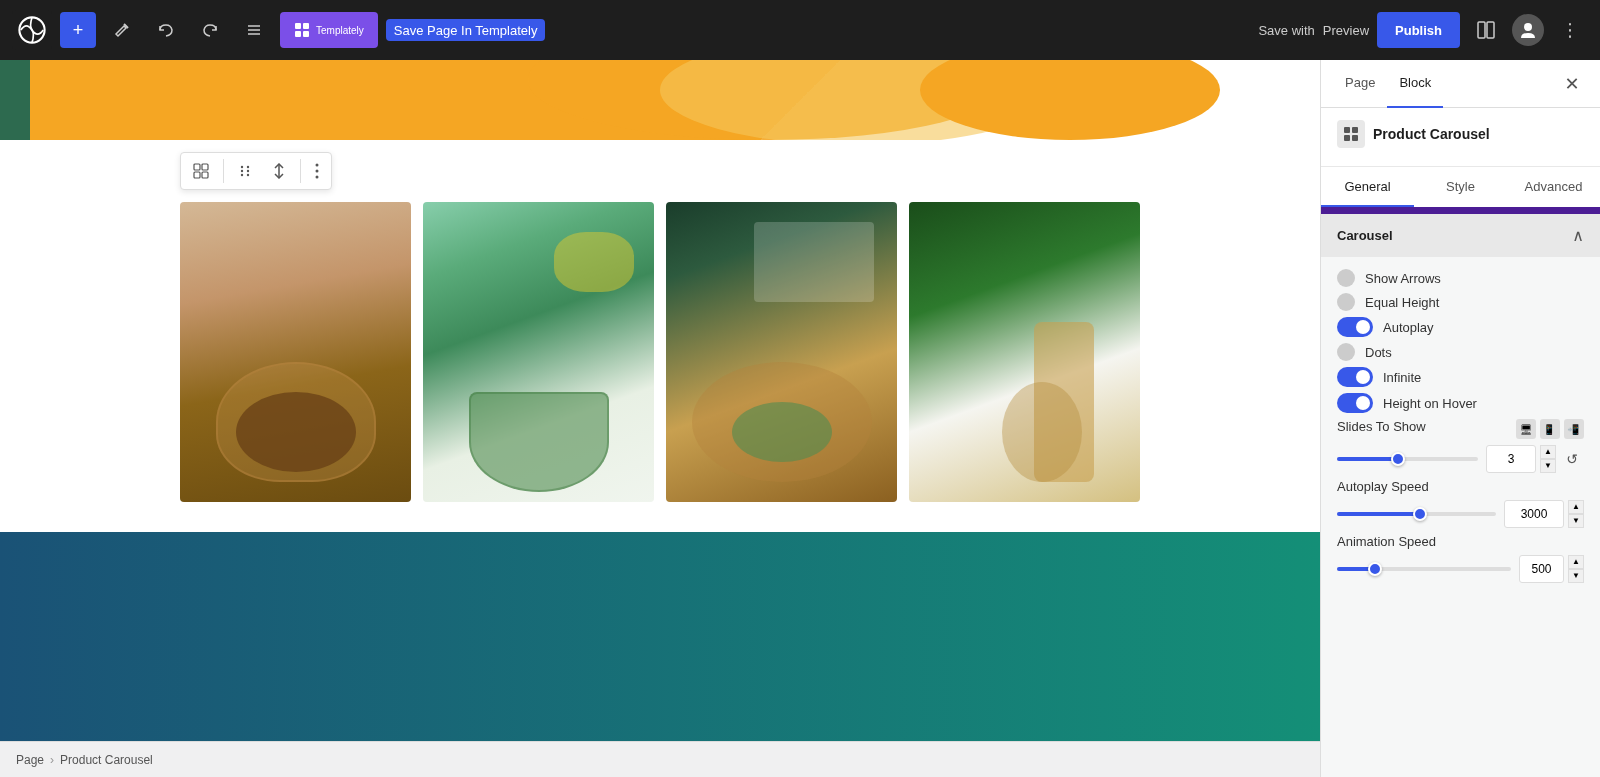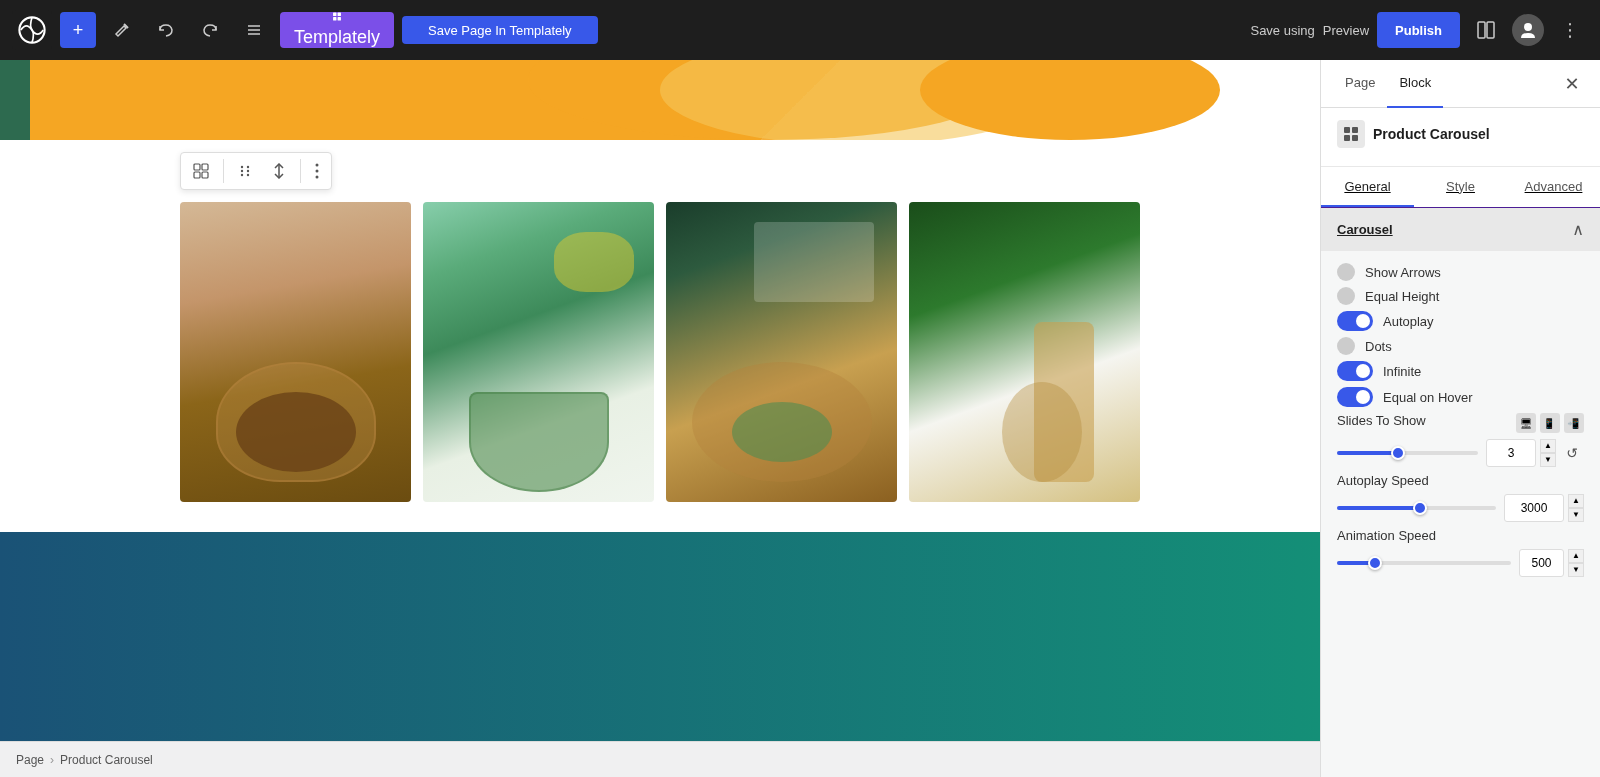--- a/index.html
+++ b/index.html
@@ -21,25 +21,25 @@
       cursor: pointer; font-size: 18px;
     }
     .toolbar-icon-btn {
       background: transparent; border: none; color: #ccc; cursor: pointer;
       width: 36px; height: 36px; display: flex; align-items: center; justify-content: center;
       border-radius: 4px; font-size: 18px;
     }
     .templately-btn {
       background: #7b4fe8; border: none; border-radius: 4px; color: white;
       padding: 0 14px; height: 36px; display: flex; align-items: center; gap: 6px;
-      cursor: pointer; font-size: 18px; font-weight: 500; flex-direction: column;
+      cursor: pointer; font-size: 10px; font-weight: 500;
     }
     .save-templately-btn {
       background: #3858e9; border: none; border-radius: 4px; color: white;
-      padding: 0 26px; height: 28px; display: flex; align-items: center; gap: 6px;
+      padding: 0 8px; height: 22px; display: flex; align-items: center; gap: 6px;
       cursor: pointer; font-size: 13px; font-weight: 500;
     }
     .toolbar-right { margin-left: auto; display: flex; align-items: center; gap: 8px; }
     .save-draft-btn {
       background: transparent; border: none; color: #ccc; cursor: pointer; font-size: 13px;
     }
     .preview-btn {
       background: transparent; border: none; color: #ccc; cursor: pointer; font-size: 13px;
     }
     .publish-btn {
@@ -140,36 +140,36 @@
     }
     .block-info-header { display: flex; align-items: center; gap: 8px; margin-bottom: 6px; }
     .block-icon {
       width: 28px; height: 28px; background: #e8e8e8; border-radius: 4px;
       display: flex; align-items: center; justify-content: center; font-size: 14px;
     }
     .block-title { font-size: 14px; font-weight: 600; color: #1e1e1e; }
     .block-desc { font-size: 12px; color: #777; line-height: 1.5; }
 
     .panel-tabs {
-      display: flex; background: white; border-bottom: 1px solid #4c1d95; flex-shrink: 0; text-decoration: underline;
+      display: flex; background: white; border-bottom: 7px solid #4c1d95; flex-shrink: 0;
     }
     .panel-tab {
       flex: 1; height: 40px; display: flex; align-items: center; justify-content: center;
       font-size: 13px; cursor: pointer; color: #555; border-bottom: 2px solid transparent;
     }
     .panel-tab.active { border-bottom-color: #3858e9; color: #1e1e1e; font-weight: 500; }
 
     .panel-section {
       background: #f6f7f7; padding: 0;
     }
     .section-header {
       display: flex; align-items: center; justify-content: space-between;
       padding: 12px 16px; background: #e8e8e8; cursor: pointer;
     }
-    .section-title { font-size: 13px; font-weight: 600; color: #1e1e1e; text-decoration: underline; }
+    .section-title { font-size: 13px; font-weight: 600; color: #1e1e1e; }
     .section-toggle { font-size: 16px; color: #555; }
 
     .section-body { padding: 12px 16px; display: flex; flex-direction: column; gap: 6px; }
 
     .toggle-row {
       display: flex; align-items: center; gap: 10px;
     }
     .toggle-label { font-size: 13px; color: #333; flex: 1; }
 
     .toggle {
@@ -255,21 +255,21 @@
       <rect x="9" y="9" width="6" height="6" rx="1"></rect>
     </svg>
     <span>Templately</span>
   </button>
 
   <button class="save-templately-btn">
     <span>Save Page In Templately</span>
   </button>
 
   <div class="toolbar-right">
-    <button class="save-draft-btn">Save using</button>
+    <button class="save-draft-btn">Save with</button>
     <button class="preview-btn">Preview</button>
     <button class="publish-btn">Publish</button>
     <button class="view-btn">
       <svg width="20" height="20" viewBox="0 0 20 20" fill="none">
         <rect x="2" y="2" width="7" height="16" rx="1" stroke="#ccc" stroke-width="1.5" fill="none"></rect>
         <rect x="11" y="2" width="7" height="16" rx="1" stroke="#ccc" stroke-width="1.5" fill="none"></rect>
       </svg>
     </button>
     <button class="avatar-btn">
       <svg width="18" height="18" viewBox="0 0 18 18" fill="none">
@@ -431,21 +431,21 @@
           <span class="toggle-label">Dots</span>
         </div>
 
         <div class="toggle-row">
           <button class="toggle on"></button>
           <span class="toggle-label">Infinite</span>
         </div>
 
         <div class="toggle-row">
           <button class="toggle on"></button>
-          <span class="toggle-label">Equal on Hover</span>
+          <span class="toggle-label">Height on Hover</span>
         </div>
 
         <div class="slider-row">
           <div class="slider-label-row">
             <span class="slider-label">Slides To Show</span>
             <div class="slider-icons">
               <div class="slider-icon">🖥</div>
               <div class="slider-icon">📱</div>
               <div class="slider-icon">📲</div>
             </div>

